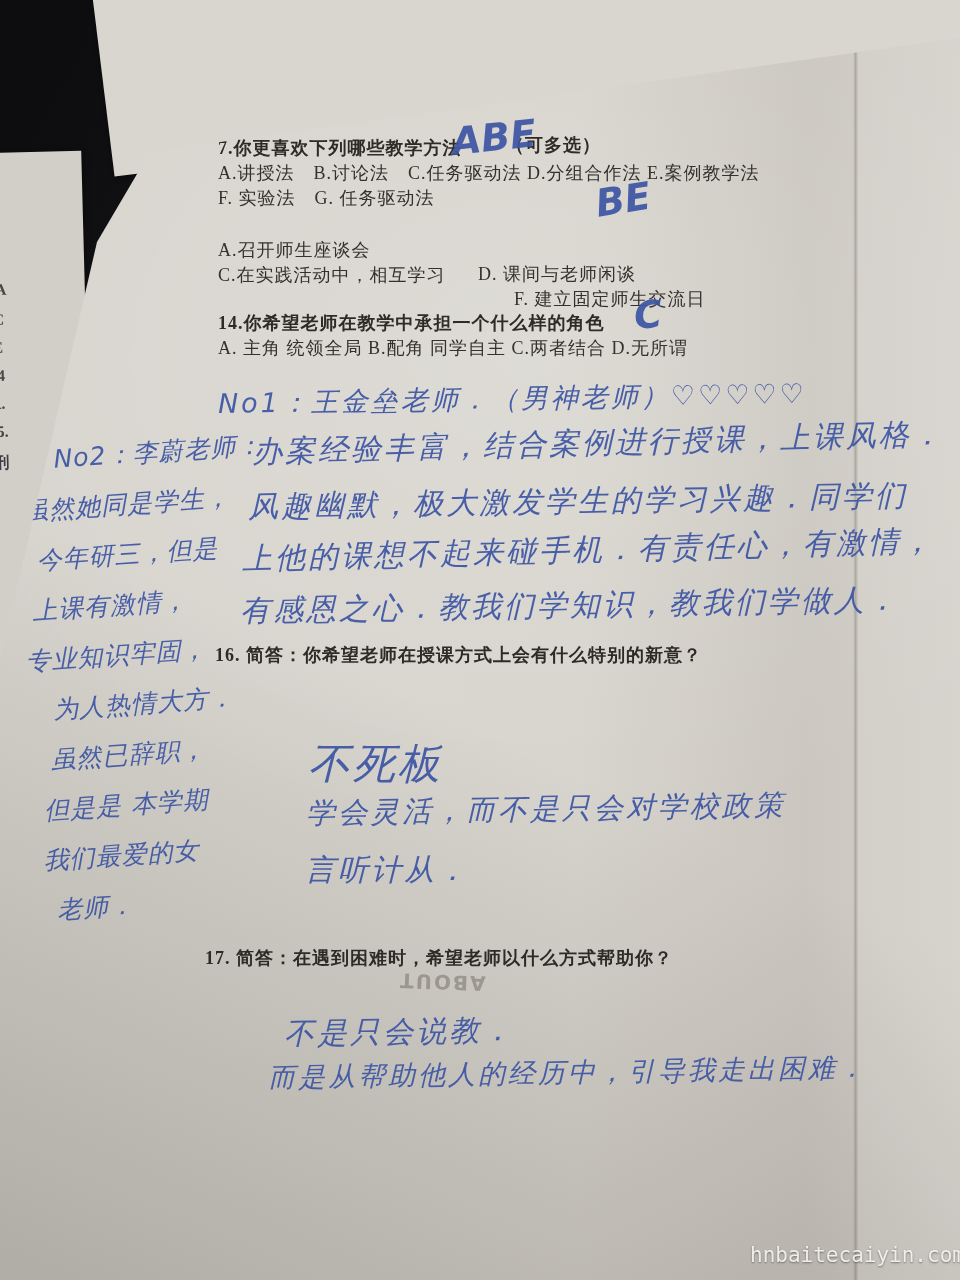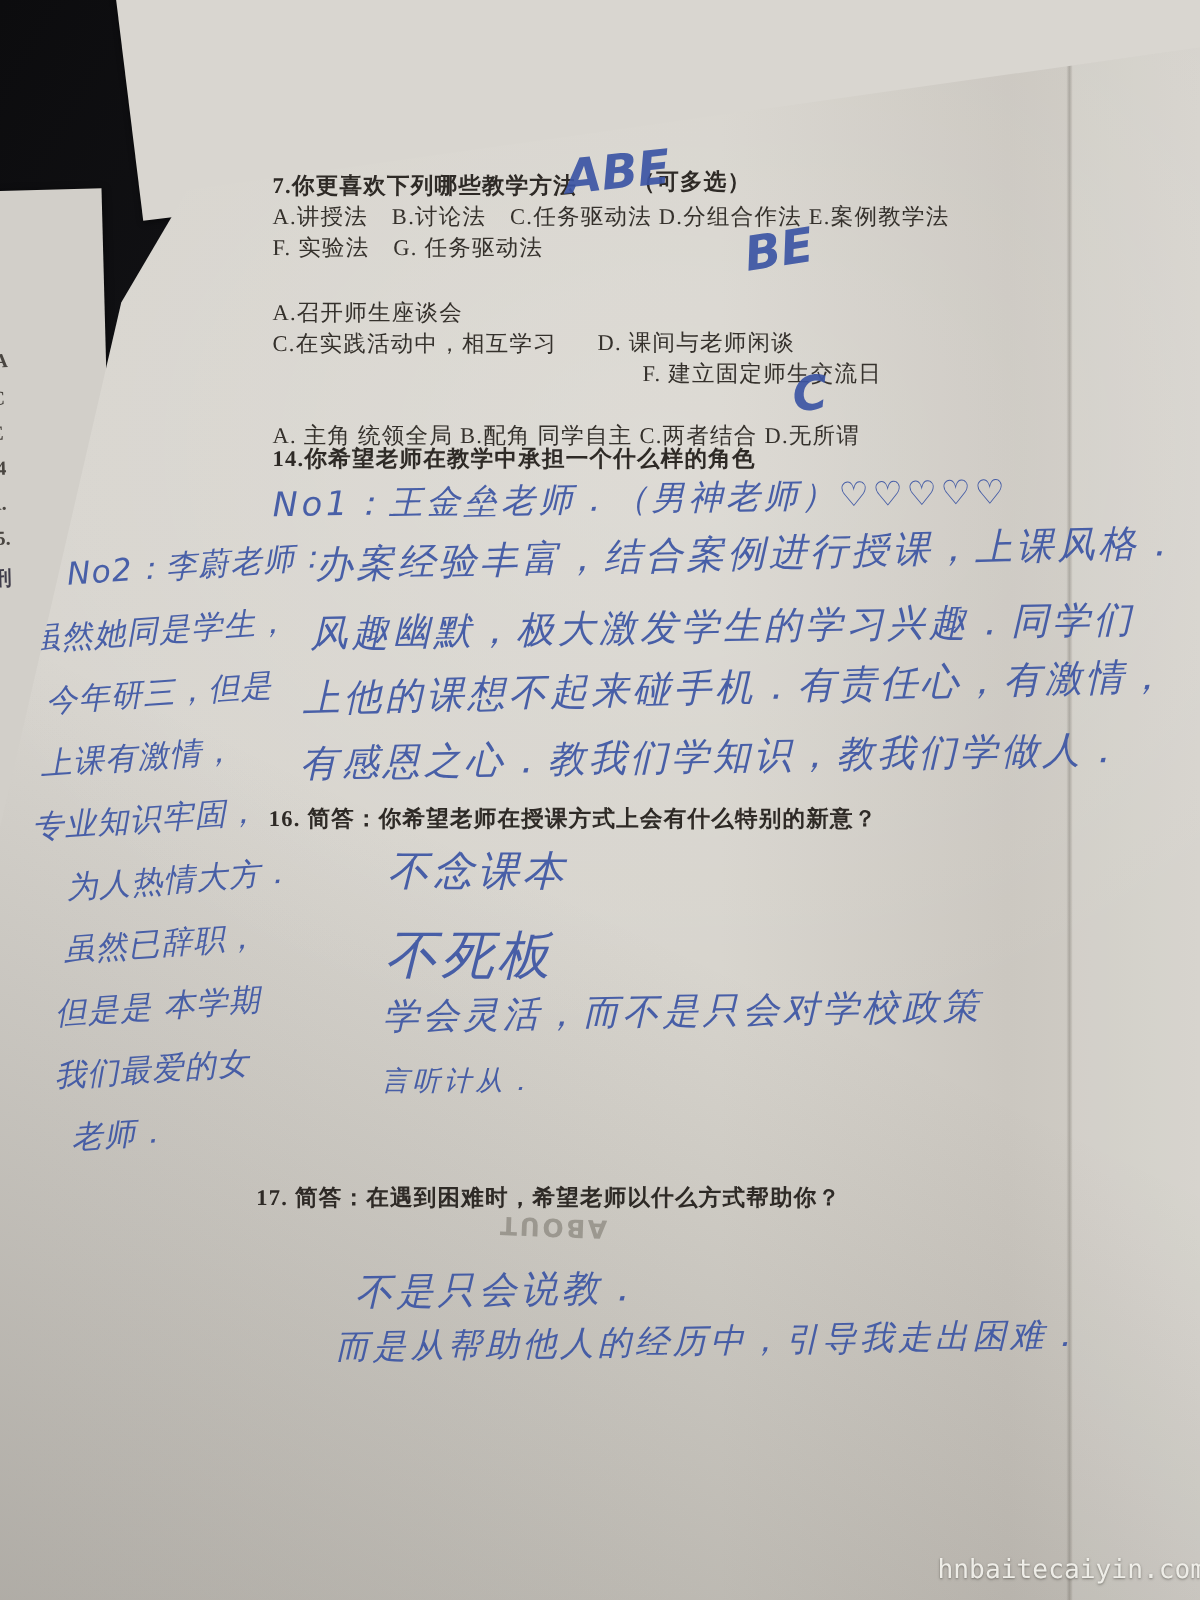--- a/index.html
+++ b/index.html
@@ -71,39 +71,38 @@
     <div class="pt q" style="left:218px;top:136px;">7.你更喜欢下列哪些教学方法</div>
     <div class="pt q" style="left:506px;top:133px;">（可多选）</div>
     <div class="pt" style="left:218px;top:161px;">A.讲授法　B.讨论法　C.任务驱动法 D.分组合作法 E.案例教学法</div>
     <div class="pt" style="left:218px;top:186px;">F. 实验法　G. 任务驱动法</div>
 
     <div class="pt" style="left:218px;top:238px;">A.召开师生座谈会</div>
     <div class="pt" style="left:218px;top:263px;">C.在实践活动中，相互学习</div>
     <div class="pt" style="left:478px;top:262px;">D.  课间与老师闲谈</div>
     <div class="pt" style="left:514px;top:287px;">F.   建立固定师生交流日</div>
 
-    <div class="pt q" style="left:218px;top:311px;margin-top:44px;">14.你希望老师在教学中承担一个什么样的角色</div>
+    <div class="pt q" style="left:218px;top:311px;">14.你希望老师在教学中承担一个什么样的角色</div>
     <div class="pt" style="left:218px;top:336px;">A.  主角  统领全局  B.配角  同学自主  C.两者结合  D.无所谓</div>
 
 
     <div class="hw big" style="left:452px;top:120px;transform:rotate(-6deg);">ABE</div>
     <div class="hw big" style="left:596px;top:182px;transform:rotate(-9deg);">BE</div>
     <div class="hw big" style="left:634px;top:294px;transform:rotate(-5deg);">C</div>
 
     <div class="hw ans" style="left:218px;top:386px;font-size:27px;transform:rotate(-1deg);">No1：王金垒老师．（男神老师）♡♡♡♡♡</div>
     <div class="hw ans" style="left:252px;top:432px;transform:rotate(-1.5deg);">办案经验丰富，结合案例进行授课，上课风格．</div>
     <div class="hw ans" style="left:248px;top:487px;transform:rotate(-1deg);">风趣幽默，极大激发学生的学习兴趣．同学们</div>
     <div class="hw ans" style="left:242px;top:539px;transform:rotate(-1.5deg);">上他的课想不起来碰手机．有责任心，有激情，</div>
     <div class="hw ans" style="left:240px;top:591px;transform:rotate(-1deg);">有感恩之心．教我们学知识，教我们学做人．</div>
 
     <div class="pt q" style="left:215px;top:643px;">16. 简答：你希望老师在授课方式上会有什么特别的新意？</div>
-    <div class="hw ans" style="left:310px;top:675px;font-size:33px;">不念课本</div>
     <div class="hw ans" style="left:308px;top:736px;font-size:42px;">不死板</div>
     <div class="hw ans" style="left:306px;top:794px;font-size:29px;transform:rotate(-1deg);">学会灵活，而不是只会对学校政策</div>
-    <div class="hw ans" style="left:305px;top:850px;font-size:22px;">言听计从．</div>
+    <div class="hw ans" style="left:305px;top:850px;font-size:30px;">言听计从．</div>
 
     <div class="pt q" style="left:205px;top:946px;">17. 简答：在遇到困难时，希望老师以什么方式帮助你？</div>
     <div class="hw ans" style="left:284px;top:1014px;font-size:30px;transform:rotate(-1deg);">不是只会说教．</div>
     <div class="hw ans" style="left:268px;top:1060px;font-size:27px;transform:rotate(-1deg);">而是从帮助他人的经历中，引导我走出困难．</div>
 
     <div id="margin-note">
       <span class="hwm" style="margin-left:46px;">No2：李蔚老师：</span>
       <span class="hwm" style="margin-left:12px;">虽然她同是学生，</span>
       <span class="hwm" style="margin-left:22px;">今年研三，但是</span>
       <span class="hwm" style="margin-left:14px;">上课有激情，</span>

